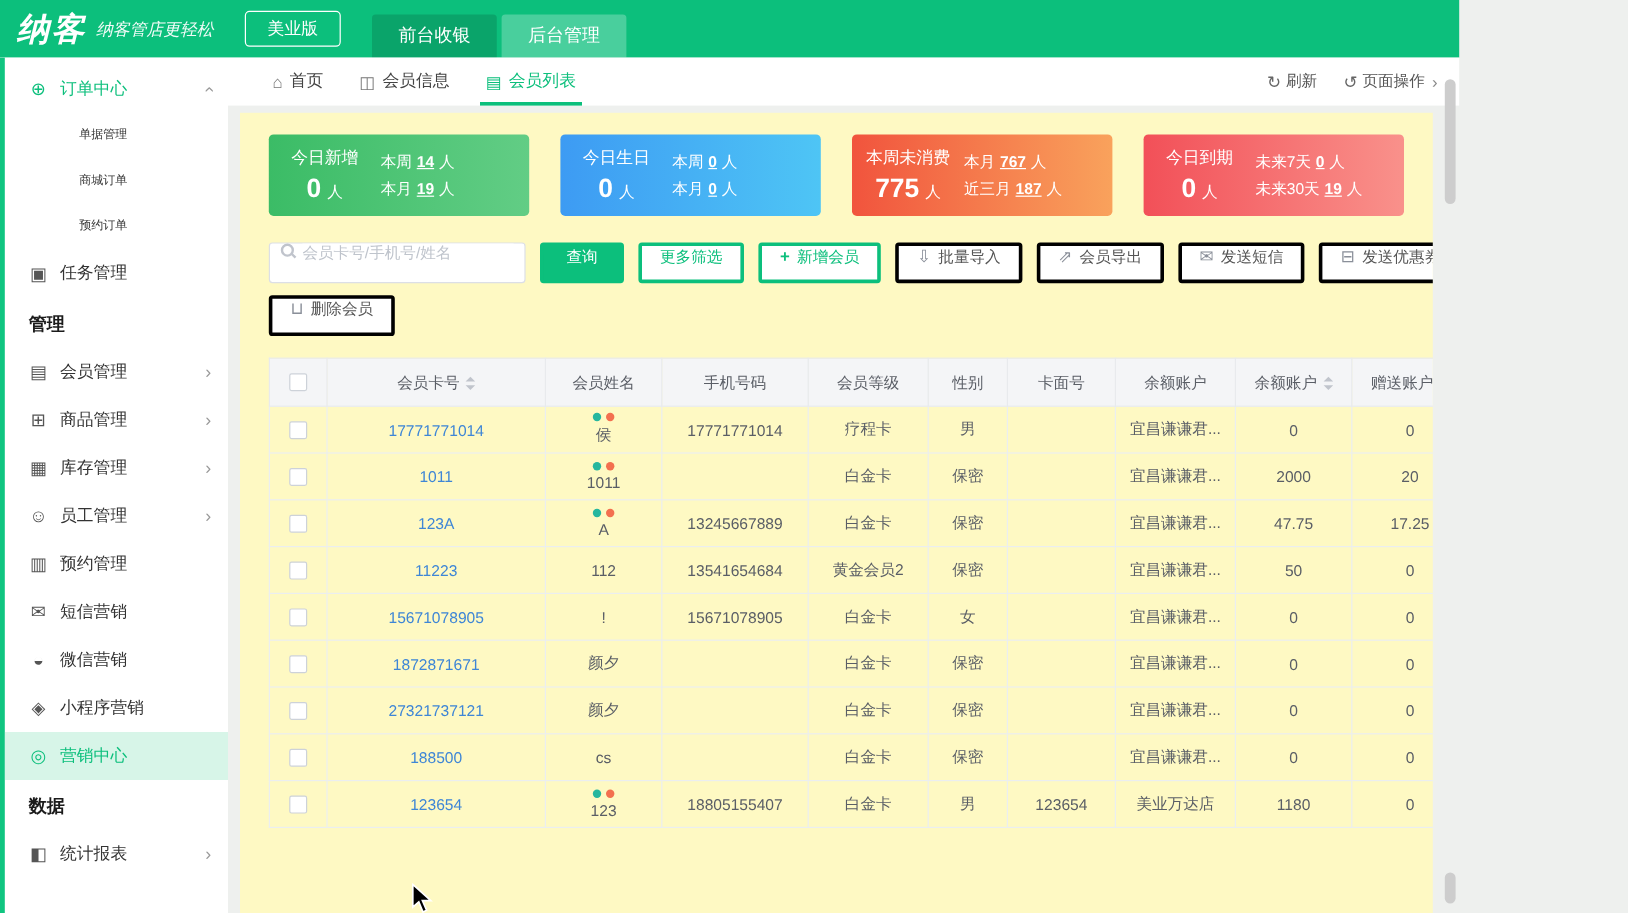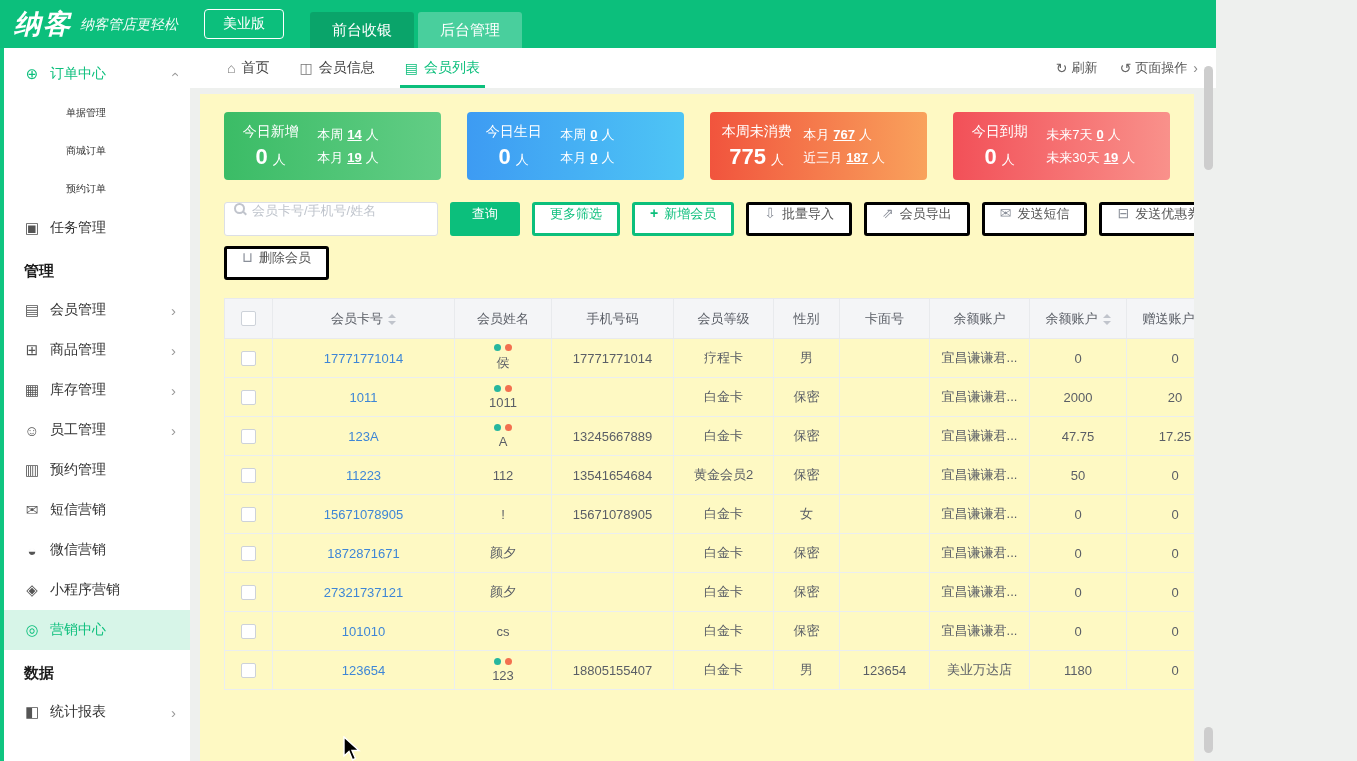--- a/index.html
+++ b/index.html
@@ -478,21 +478,21 @@
                 <td>宜昌谦谦君...</td>
                 <td>0</td>
                 <td>0</td>
                 <td>0</td>
                 <td></td>
               </tr>
               <tr>
                 <td>
                   <div class="cbx"></div>
                 </td>
-                <td><a>101010</a></td>
+                <td><a>188500</a></td>
                 <td>
                   <div>cs</div>
                 </td>
                 <td></td>
                 <td>白金卡</td>
                 <td>保密</td>
                 <td></td>
                 <td>宜昌谦谦君...</td>
                 <td>0</td>
                 <td>0</td>

